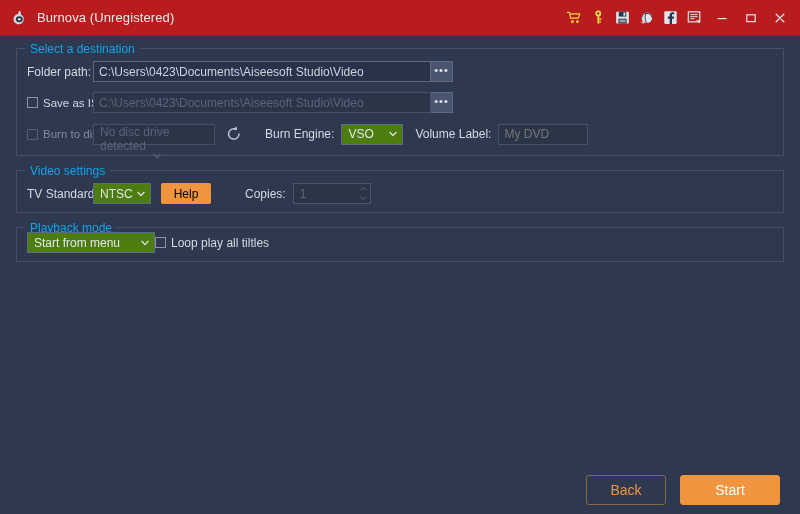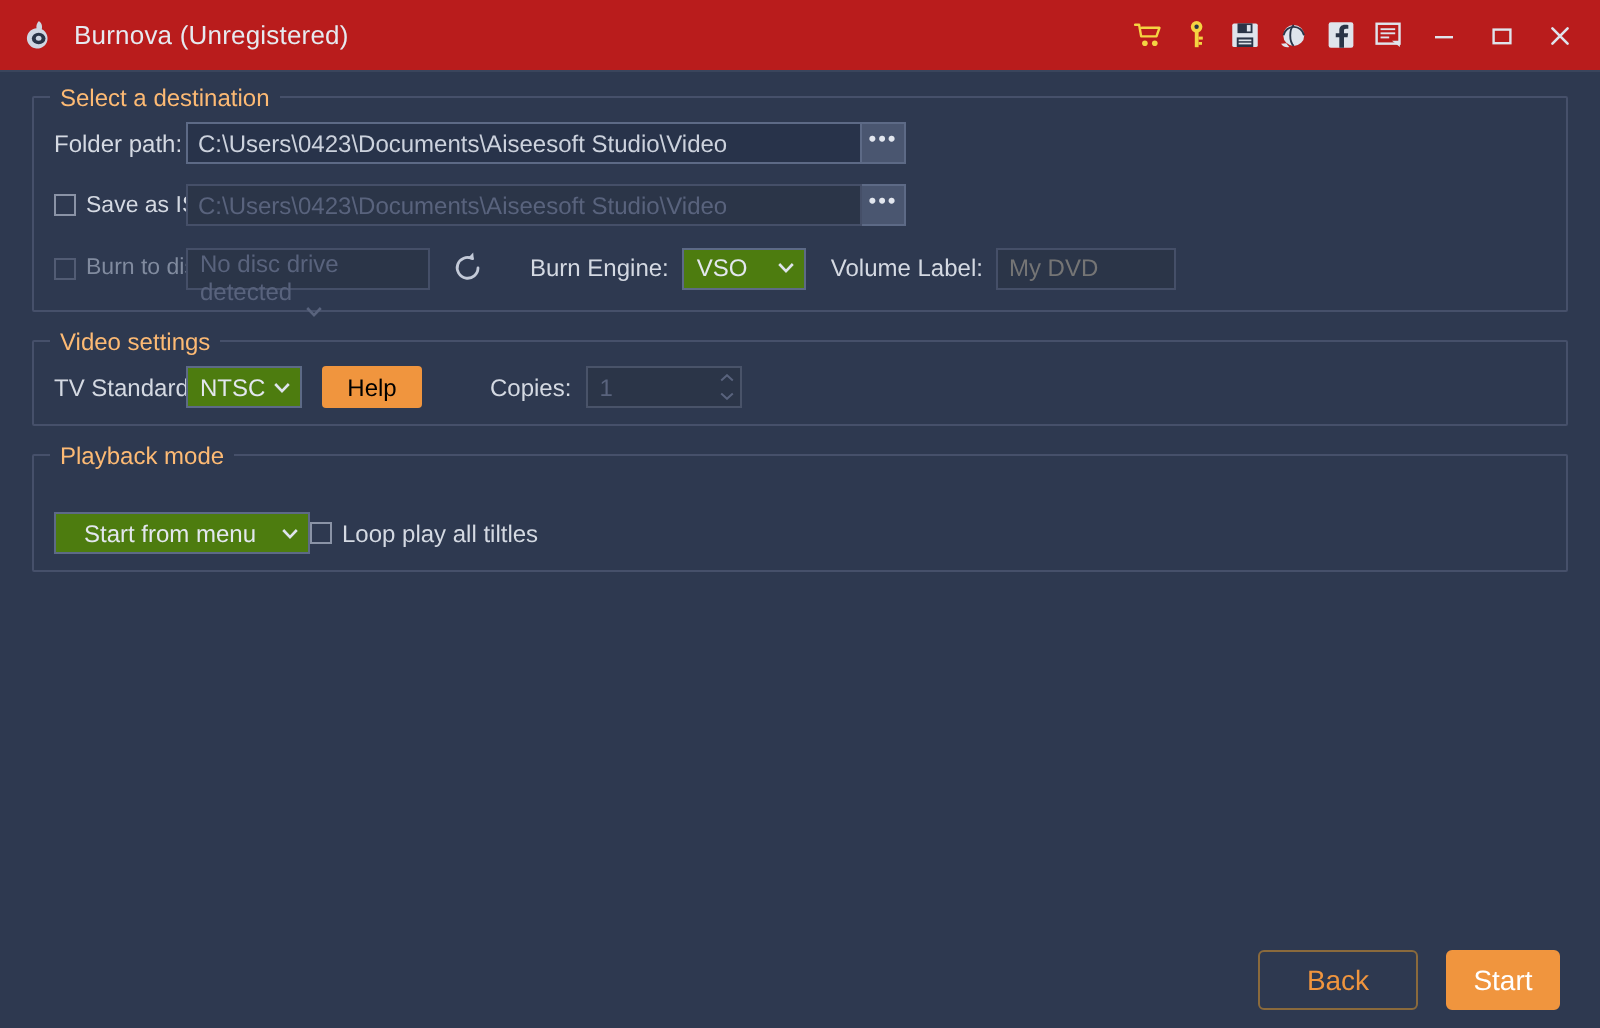--- a/index.html
+++ b/index.html
@@ -79,21 +79,21 @@
     padding: 14px 10px 10px 10px;
     margin-bottom: 14px;
   }
   .group-title {
     position: absolute;
     top: -7px;
     left: 8px;
     background: #2e3950;
     padding: 0 5px;
     font-size: 12px;
-    color: #fdba74;
+    color: #0ea5e9;
   }
 
   .row {
     display: flex;
     align-items: center;
     margin-bottom: 10px;
   }
   .row:last-child { margin-bottom: 0; }
 
   .lbl {
@@ -246,21 +246,21 @@
     width: 80px; height: 30px;
     background: #2e3950;
     border: 1px solid #8a6a3c;
     border-radius: 3px;
     color: #f0953e;
     font-family: "Liberation Sans", sans-serif;
     font-size: 14px;
     cursor: pointer;
   }
   .btn-start {
-    width: 57px; height: 30px;
+    width: 100px; height: 30px;
     background: #f0953e;
     border: 1px solid #f0953e;
     border-radius: 3px;
     color: #ffffff;
     font-family: "Liberation Sans", sans-serif;
     font-size: 14px;
     cursor: pointer;
   }
 </style>
 </head>
@@ -429,21 +429,21 @@
           <div>
             <svg width="7" height="4" viewBox="0 0 7 4">
                 <path d="M0.6 0.8 L3.5 3.4 L6.4 0.8" fill="none" stroke="#59637d" stroke-width="1"></path>
               </svg>
           </div>
         </div>
       </div>
     </div>
   </div>
 
-  <div class="group" style="padding-top:28px;padding-bottom:8px;text-align:center;">
+  <div class="group" style="padding-top:4px;padding-bottom:8px;">
     <span class="group-title">Playback mode</span>
 
     <div class="row">
       <div class="combo" style="width:128px;">
         <span class="cval">Start from menu</span>
         <span class="arrow">
           <svg width="8" height="6" viewBox="0 0 8 6">
               <path d="M0.6 1 L4 4.6 L7.4 1" fill="none" stroke="#dfe4ec" stroke-width="1.3"></path>
             </svg>
         </span>

